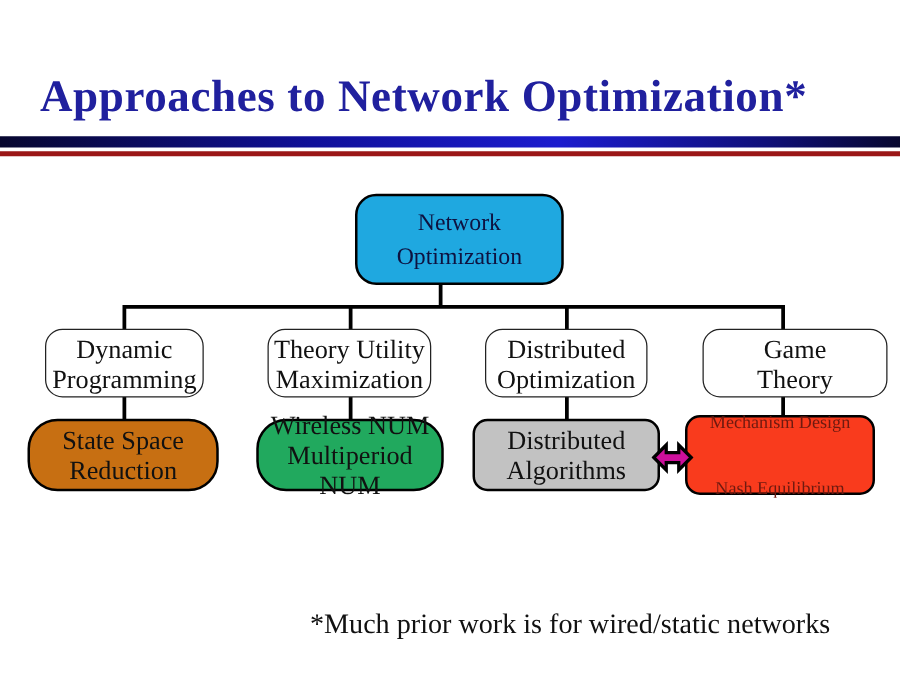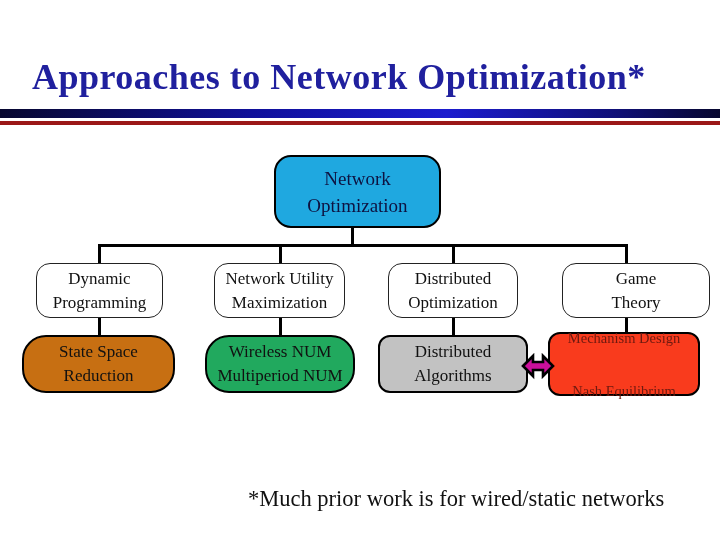--- a/index.html
+++ b/index.html
@@ -20,24 +20,24 @@
     left:0;top:109px;width:720px;height:9px;
     background:linear-gradient(90deg,var(--divider_navy) 0%,#10109a 35%,var(--divider_blue) 62%,#10107a 85%,var(--divider_navy) 100%);
   }
   #rule-red{left:0;top:121px;width:720px;height:4px;background:var(--divider_red);}
   
   .conn{background:#000000;}
   
   .node{
     box-sizing:border-box;border:2px solid #000;border-radius:14px;
     display:flex;flex-direction:column;justify-content:center;align-items:center;
-    text-align:center;color:#111111;line-height:24px;font-size:17px;
+    text-align:center;color:#111111;line-height:24px;font-size:21px;
   }
   #root-box{
-    left:274px;top:155px;width:167px;height:73px;border-radius:17px;
+    left:284px;top:155px;width:167px;height:73px;border-radius:17px;
     background:var(--root_fill);color:#0e1240;font-size:19px;line-height:27px;
     border-width:2.5px;
   }
   .lv1{top:263px;height:55px;background:#ffffff;border-width:1.5px;border-color:#222;}
   #box-dynamic{left:36px;width:127px;}
   #box-num{left:214px;width:131px;}
   #box-distopt{left:388px;width:130px;}
   #box-game{left:562px;width:148px;}
   .lv2{top:335px;height:58px;border-width:2.5px;border-radius:12px;}
   #box-statespace{left:22px;width:153px;background:var(--orange_fill);border-radius:24px;}
@@ -74,21 +74,21 @@
 <div class="abs node" id="root-box">
   <div>Network</div>
   <div>Optimization</div>
 </div>
 
 <div class="abs node lv1" id="box-dynamic">
   <div>Dynamic</div>
   <div>Programming</div>
 </div>
 <div class="abs node lv1" id="box-num">
-  <div>Network Utility</div>
+  <div>Theory Utility</div>
   <div>Maximization</div>
 </div>
 <div class="abs node lv1" id="box-distopt">
   <div>Distributed</div>
   <div>Optimization</div>
 </div>
 <div class="abs node lv1" id="box-game">
   <div>Game</div>
   <div>Theory</div>
 </div>

